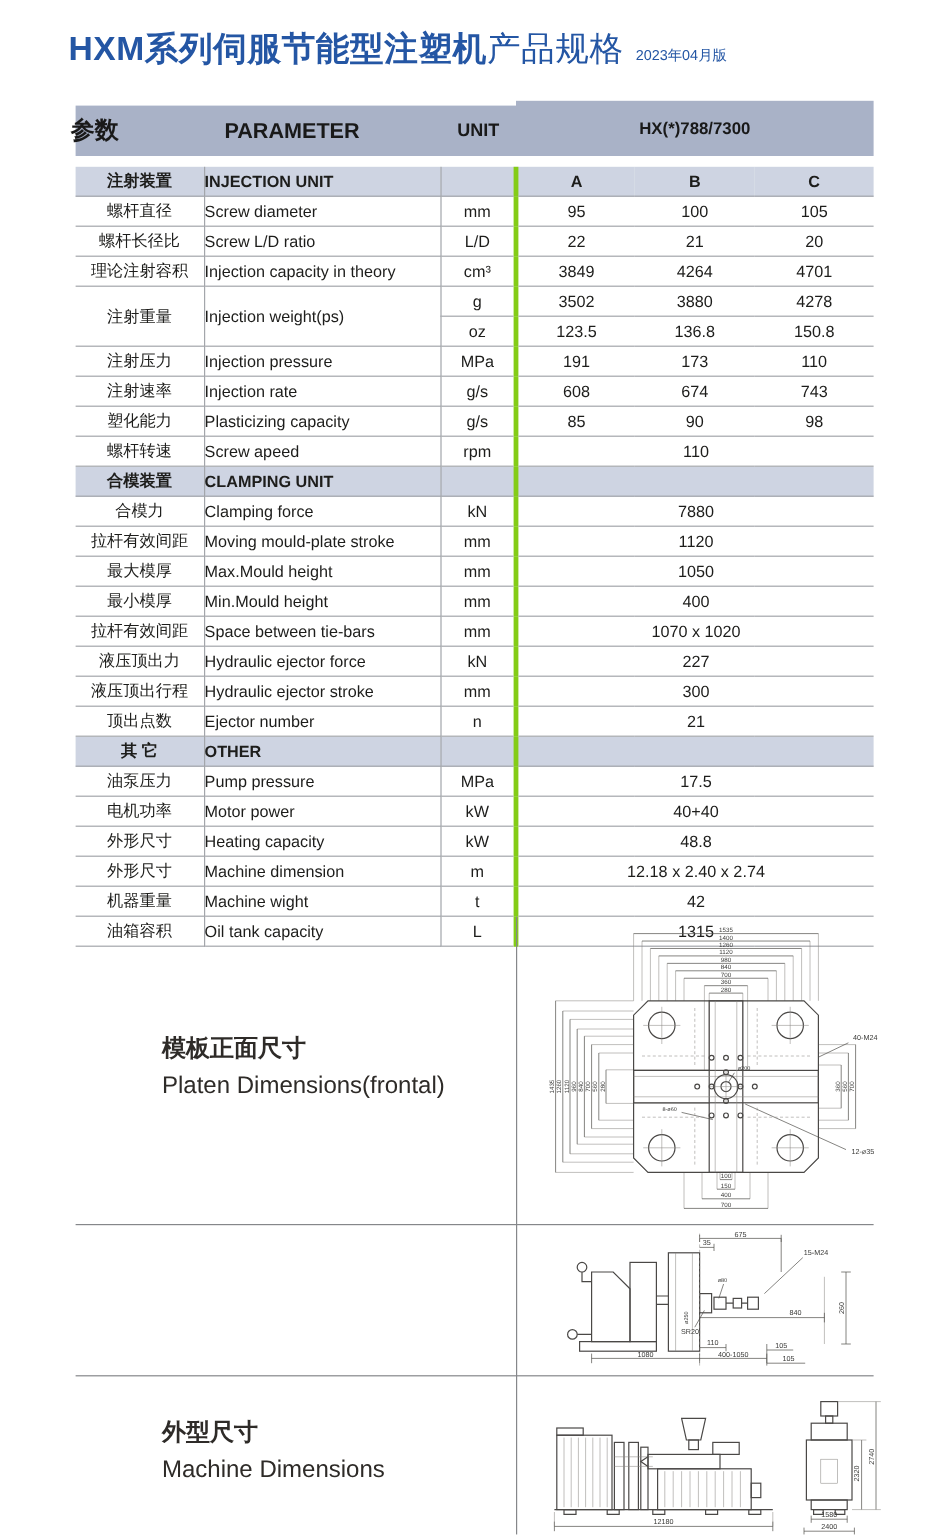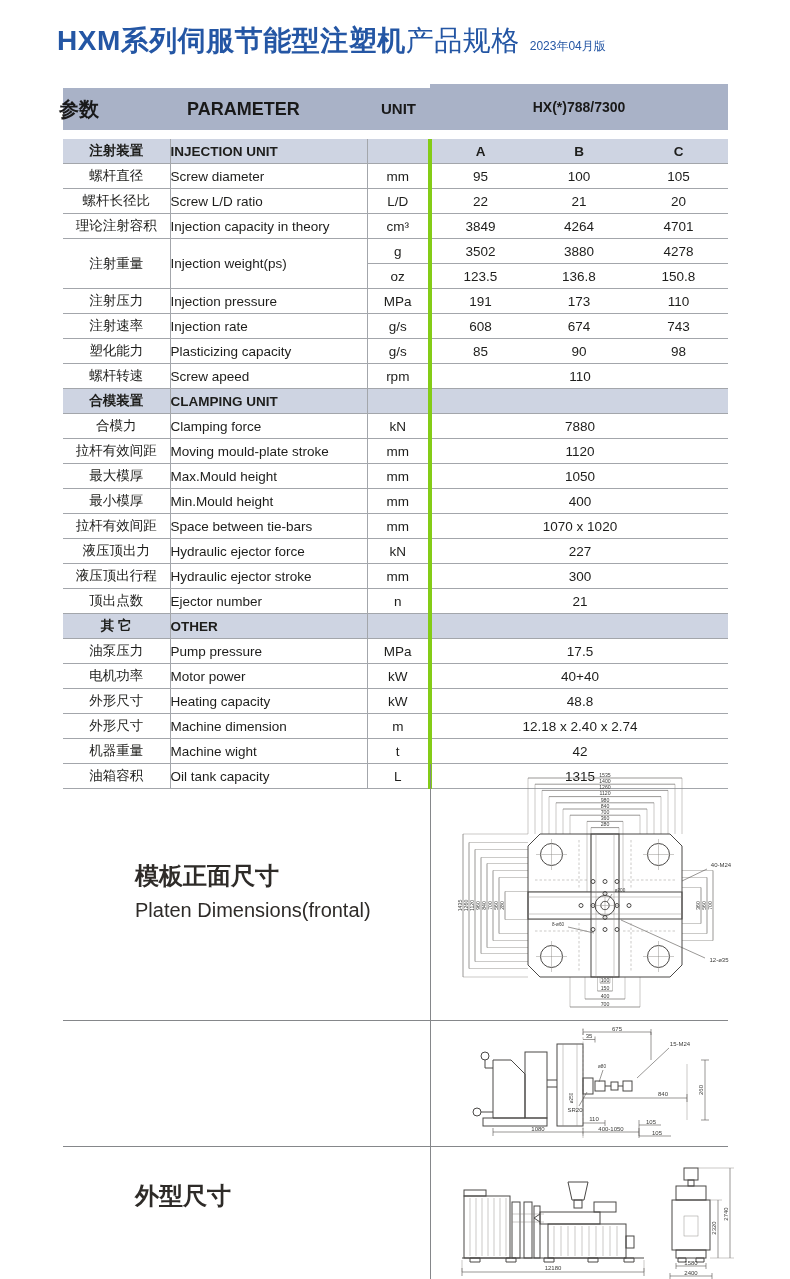--- a/index.html
+++ b/index.html
@@ -26,21 +26,21 @@
   #spec td{height:24px;padding:0;vertical-align:middle;border-bottom:1px solid #a3a6ab;}
   #spec .c1{text-align:center;border-right:1px solid #a3a6ab;}
   #spec .c2{text-align:left;border-right:1px solid #a3a6ab;}
   #spec .cu{text-align:center;border-right:4px solid #84cc16;}
   #spec .cv{text-align:center;}
   #spec tr.sec td{background:#ced4e2;font-weight:bold;}
   
   .hline{position:absolute;left:63px;width:665px;height:1px;background:#85878a;}
   #vline{position:absolute;left:430px;top:764px;width:1px;height:515px;background:#85878a;}
   .dlabel{position:absolute;left:135px;color:#2e2b28;}
-  .dl-cn{font-size:24px;font-weight:600;margin-bottom:7px;}
+  .dl-cn{font-size:20px;font-weight:600;margin-bottom:7px;}
   .dl-en{font-size:20px;font-weight:400;}
   
   svg{position:absolute;}
   .mech{stroke:#4a4846;stroke-width:1;fill:none;}
   .thin{stroke:#8a8884;stroke-width:0.45;fill:none;}
   .ln{stroke:#55534f;stroke-width:0.6;fill:none;}
   .dash{stroke-dasharray:2.5 2;}
   .d{font-size:6px;fill:#3c3c3a;text-anchor:middle;}
   .d5{font-size:5.2px;fill:#3c3c3a;text-anchor:middle;}
   .d45{font-size:4.6px;fill:#3c3c3a;text-anchor:middle;}
@@ -249,20 +249,21 @@
   <div id="vline"></div>
   <div class="hline" style="top:1020px"></div>
   <div class="hline" style="top:1146px"></div>
 
   <div class="dlabel" style="top:860px">
     <div class="dl-cn">模板正面尺寸</div>
     <div class="dl-en">Platen Dimensions(frontal)</div>
   </div>
   <div class="dlabel" style="top:1180px">
     <div class="dl-cn">外型尺寸</div>
+    <div class="dl-en">Machine Dimensions</div>
   </div>
 
   <svg viewBox="0 0 290 246" style="left:455px;top:770px;width:290px;height:246px">
     <g class="thin">
       <path d="M73 8V64M227 8V64M80 14.2V64M220 14.2V64M87 20.4V64M213 20.4V64M94 26.6V64M206 26.6V64M101 32.8V64M199 32.8V64M108 39V64M192 39V64M115 45.2V64M185 45.2V64M132 51.4V122M168 51.4V122M136 57.6V122M164 57.6V122"></path>
       <path d="M8 64H73M8 207H73M14 72.5H73M14 198.5H73M20 79.5H73M20 191.5H73M26 87.5H73M26 183.5H73M32 93.5H73M32 177.5H73M38 100.5H73M38 170.5H73M44 107.5H73M44 163.5H73M50 121.5H136M50 149.5H136"></path>
       <path d="M145 207V213M155 207V213M142.5 207V221M157.5 207V221M130 207V229M170 207V229M115 207V237M185 207V237"></path>
       <path d="M246 117.5H227M246 153.5H227M252 107.5H227M252 163.5H227M258 100.5H227M258 170.5H227"></path>
     </g>
     <g class="ln">

